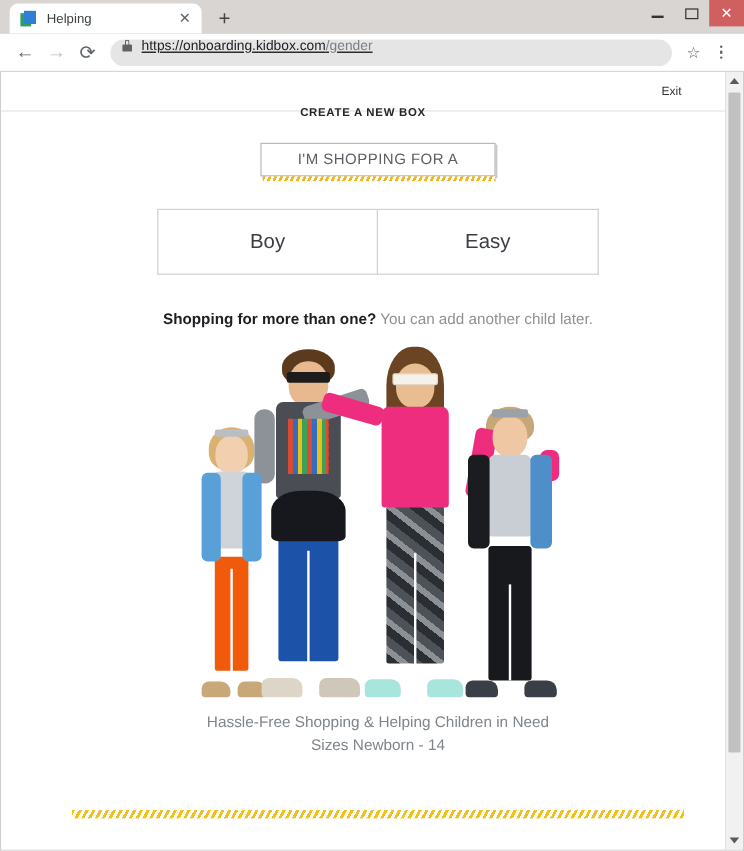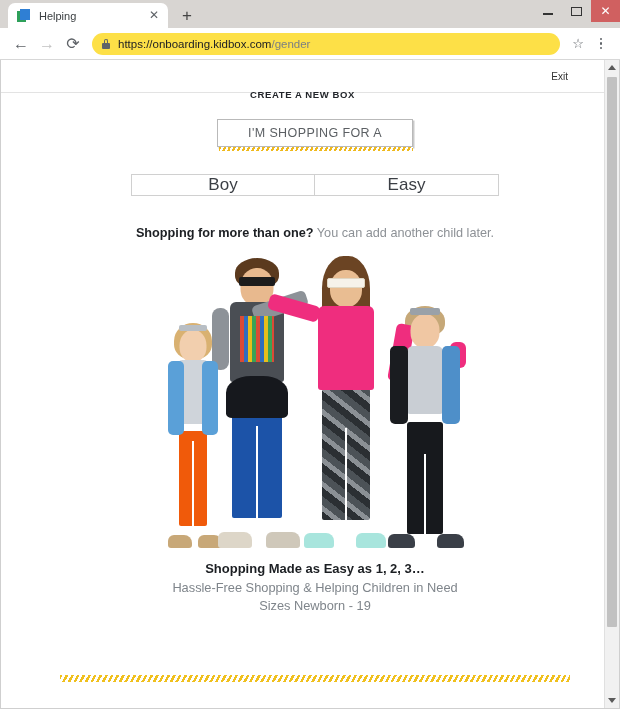--- a/index.html
+++ b/index.html
@@ -106,27 +106,27 @@
   .navbtn {
     width: 26px; height: 26px;
     display: flex; align-items: center; justify-content: center;
     color: #5f6368;
     flex: 0 0 auto;
   }
   .navbtn.disabled { color: #c2c2c2; }
   .omnibox {
     flex: 1 1 auto;
     height: 22px;
-    background: #fde047;
+    background: #e5e5e5;
     border-radius: 11px;
     display: flex;
-    align-items: center;
     margin: 0 6px 0 6px;
     padding: 0 10px;
     overflow: hidden;
+    text-decoration: underline;
   }
   .lock {
     width: 8px; height: 10px;
     position: relative;
     margin-right: 8px;
     flex: 0 0 auto;
   }
   .lock .body { position:absolute; bottom:0; left:0; width:8px; height:6px; background:#5f6368; border-radius:1px;}
   .lock .shackle { position:absolute; top:0; left:1.6px; width:4.8px; height:5px; border:1.4px solid #5f6368; border-bottom:none; border-radius:3px 3px 0 0;}
   .url { font-size: 11.5px; color: #202124; white-space: nowrap; }
@@ -225,21 +225,21 @@
       #efb91c 0px, #efb91c 2.2px,
       #ffffff 2.2px, #ffffff 4.4px);
   }
 
   .gender-row {
     margin-top: 27px;
     display: flex;
   }
   .gender-btn {
     width: 184px;
-    height: 22px;
+    height: 55px;
     background: #ffffff;
     border: 1px solid #d0d0d0;
     display: flex; align-items: center; justify-content: center;
     font-size: 17px;
     color: #3b3f45;
   }
   .gender-btn + .gender-btn { border-left: none; }
 
   .note {
     margin-top: 30px;
@@ -486,23 +486,22 @@
             <div class="jacket-r" style="right:4px;top:40px;width:18px;height:78px;background:#4e8fc9;"></div>
             <div class="arm" style="right:-2px;top:36px;width:16px;height:26px;background:#ef2d7e;border-radius:6px;"></div>
             <div class="legs" style="top:116px;width:36px;height:112px;background:#17191d;"></div>
             <div class="legsplit" style="top:148px;height:80px;"></div>
             <div class="shoe-l" style="left:2px;width:27px;height:14px;background:#3a3f47;"></div>
             <div class="shoe-r" style="right:0px;width:27px;height:14px;background:#3a3f47;"></div>
           </div>
         </div>
 
         <div class="captions">
-          <div class="c1">Shopping Made as Easy as 1, 2, 3…</div>
           <div class="c2">Hassle-Free Shopping &amp; Helping Children in Need</div>
-          <div class="c3">Sizes Newborn - 19</div>
+          <div class="c3">Sizes Newborn - 14</div>
         </div>
 
         <div class="bottom-stripe"></div>
       </div>
     </div>
 
     <div class="scrollbar">
       <div class="sb-arrow up">
           <span class="tri"></span>
         </div>

